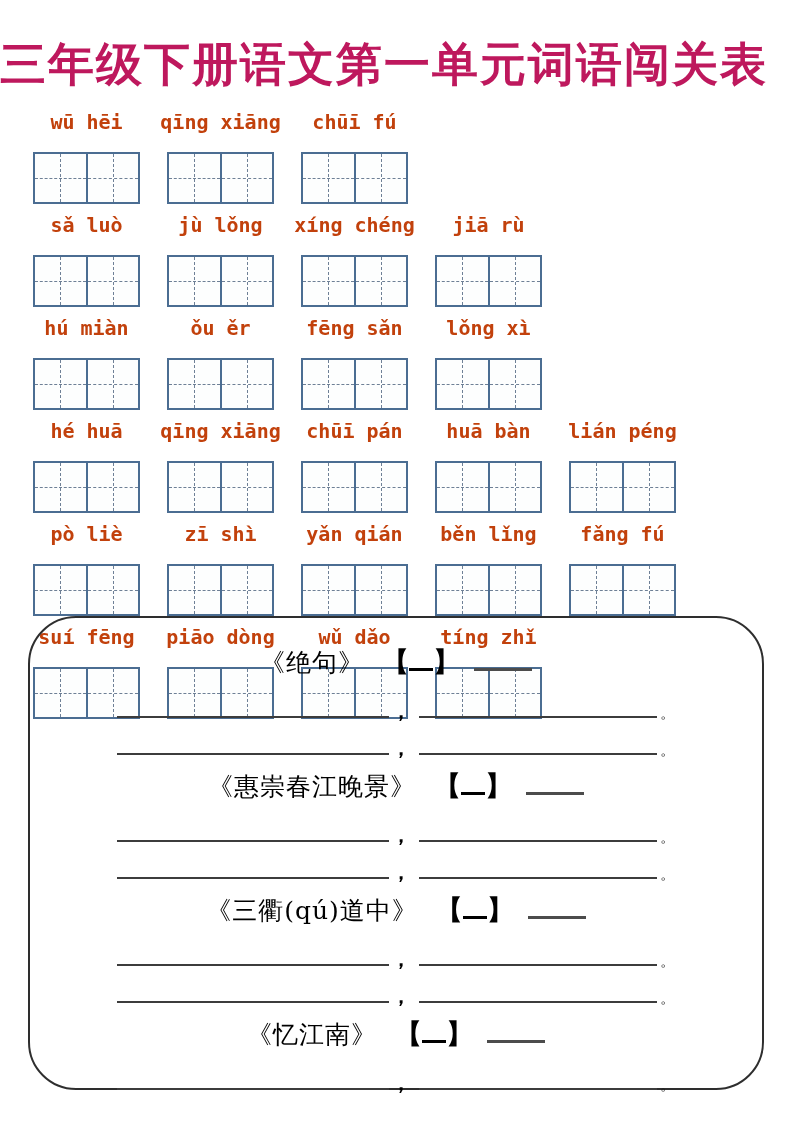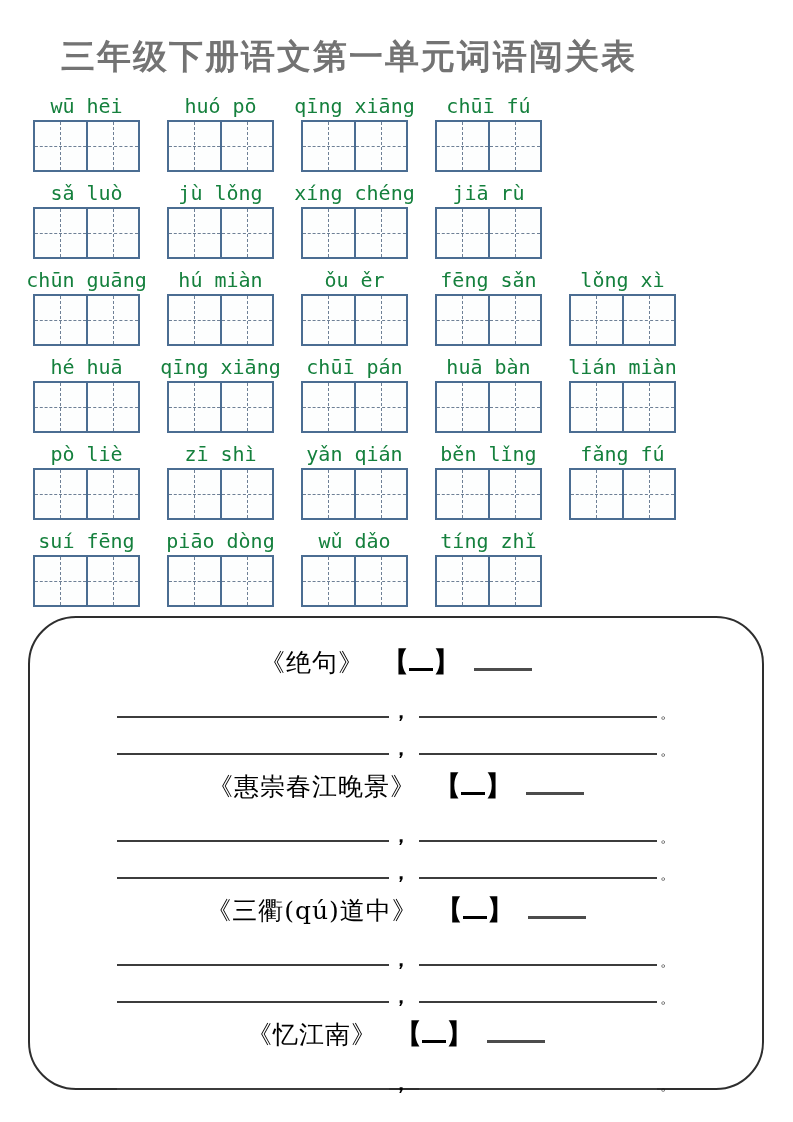--- a/index.html
+++ b/index.html
@@ -5,31 +5,31 @@
   html,body{margin:0;padding:0;background:#ffffff;}
   body{
     width:793px;height:1122px;position:relative;overflow:hidden;
     font-family:"DejaVu Sans","Liberation Sans",sans-serif;color:#000;
   }
   
   .doc-title{
     margin:34px 95px 10px 0;
     text-align:center;
     font-family:"DejaVu Serif","Liberation Serif",serif;
-    font-weight:bold;font-size:34px;letter-spacing:2px;color:#737373;
+    font-weight:bold;font-size:46px;letter-spacing:2px;color:#be185d;
     white-space:nowrap;
   }
   
   .word-rows{margin-left:33px;}
   .word-row{display:flex;gap:27px;margin-bottom:5px;}
   .word{width:107px;flex:0 0 107px;}
   .pinyin{
     height:28px;display:flex;justify-content:center;align-items:flex-end;
     font-family:"DejaVu Sans Mono","Liberation Mono",monospace;
-    font-size:20px;color:#15803d;white-space:nowrap;padding-bottom:2px;
+    font-size:20px;color:#c2410c;white-space:nowrap;padding-bottom:18px;font-weight:bold;
   }
   .grid{
     box-sizing:border-box;width:107px;height:52px;
     border:2px solid var(--grid-border);display:flex;background:#fdfefe;
   }
   .cell{flex:1;position:relative;}
   .cell + .cell{border-left:2px solid var(--grid-border);}
   .cell::before{
     content:'';position:absolute;left:50%;top:0;bottom:0;
     border-left:1px dashed var(--grid-dash);
@@ -81,27 +81,20 @@
 <div class="word-rows">
     <div class="word-row">
       <div class="word">
         <div class="pinyin">wū hēi</div>
         <div class="grid">
           <div class="cell"></div>
           <div class="cell"></div>
         </div>
       </div>
       <div class="word">
-        <div class="pinyin">huó pō</div>
-        <div class="grid">
-          <div class="cell"></div>
-          <div class="cell"></div>
-        </div>
-      </div>
-      <div class="word">
         <div class="pinyin">qīng xiāng</div>
         <div class="grid">
           <div class="cell"></div>
           <div class="cell"></div>
         </div>
       </div>
       <div class="word">
         <div class="pinyin">chūī fú</div>
         <div class="grid">
           <div class="cell"></div>
@@ -134,27 +127,20 @@
       <div class="word">
         <div class="pinyin">jiā rù</div>
         <div class="grid">
           <div class="cell"></div>
           <div class="cell"></div>
         </div>
       </div>
     </div>
     <div class="word-row">
       <div class="word">
-        <div class="pinyin">chūn guāng</div>
-        <div class="grid">
-          <div class="cell"></div>
-          <div class="cell"></div>
-        </div>
-      </div>
-      <div class="word">
         <div class="pinyin">hú miàn</div>
         <div class="grid">
           <div class="cell"></div>
           <div class="cell"></div>
         </div>
       </div>
       <div class="word">
         <div class="pinyin">ǒu ěr</div>
         <div class="grid">
           <div class="cell"></div>
@@ -199,21 +185,21 @@
         </div>
       </div>
       <div class="word">
         <div class="pinyin">huā bàn</div>
         <div class="grid">
           <div class="cell"></div>
           <div class="cell"></div>
         </div>
       </div>
       <div class="word">
-        <div class="pinyin">lián miàn</div>
+        <div class="pinyin">lián péng</div>
         <div class="grid">
           <div class="cell"></div>
           <div class="cell"></div>
         </div>
       </div>
     </div>
     <div class="word-row">
       <div class="word">
         <div class="pinyin">pò liè</div>
         <div class="grid">

